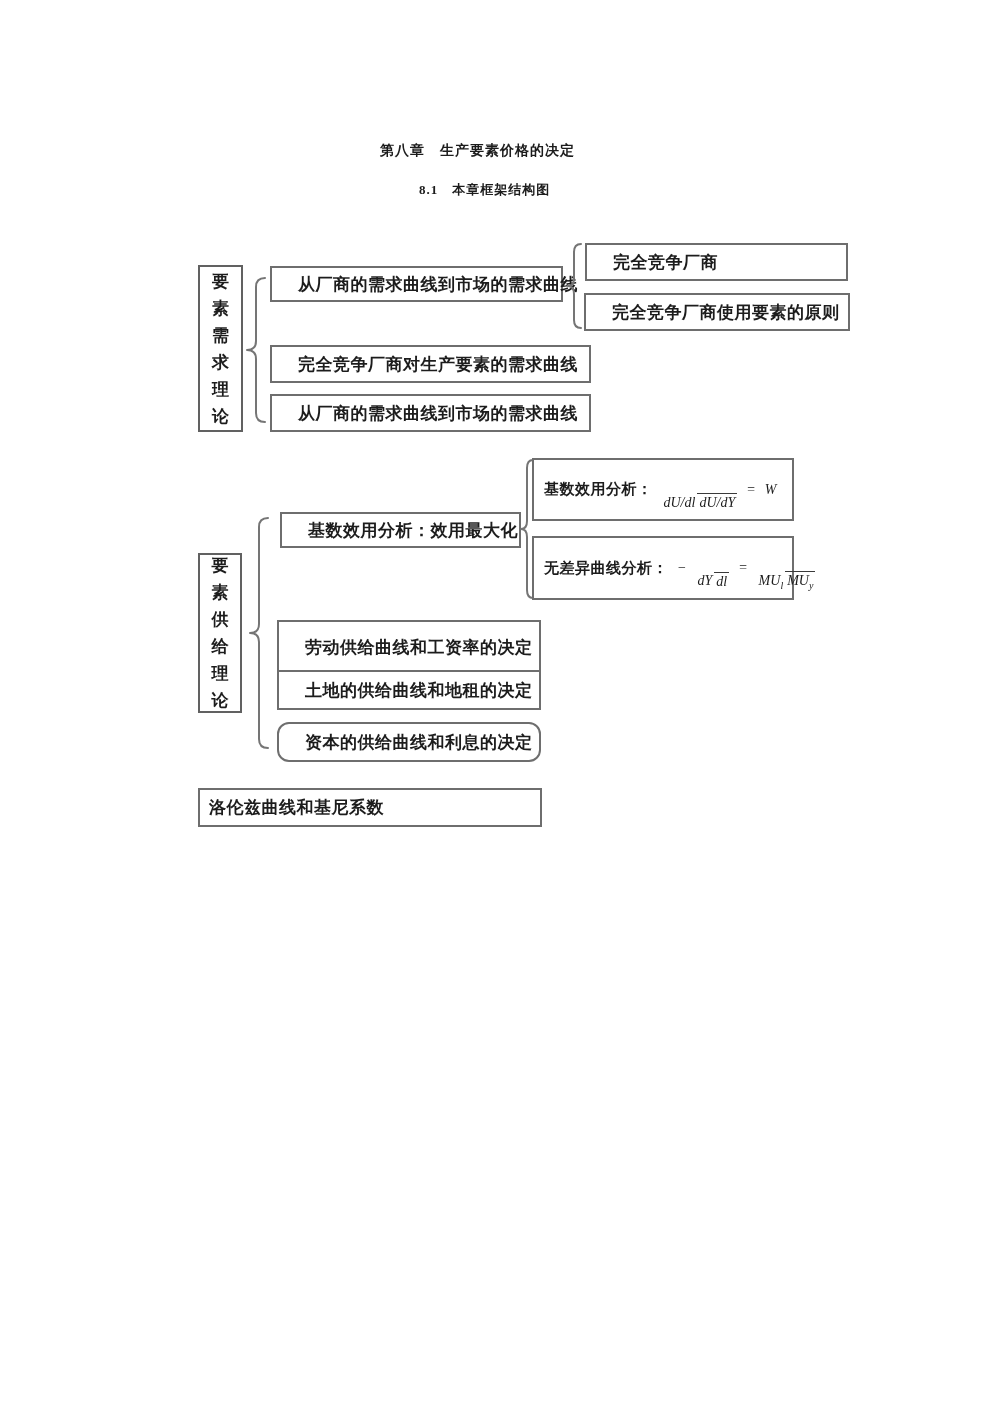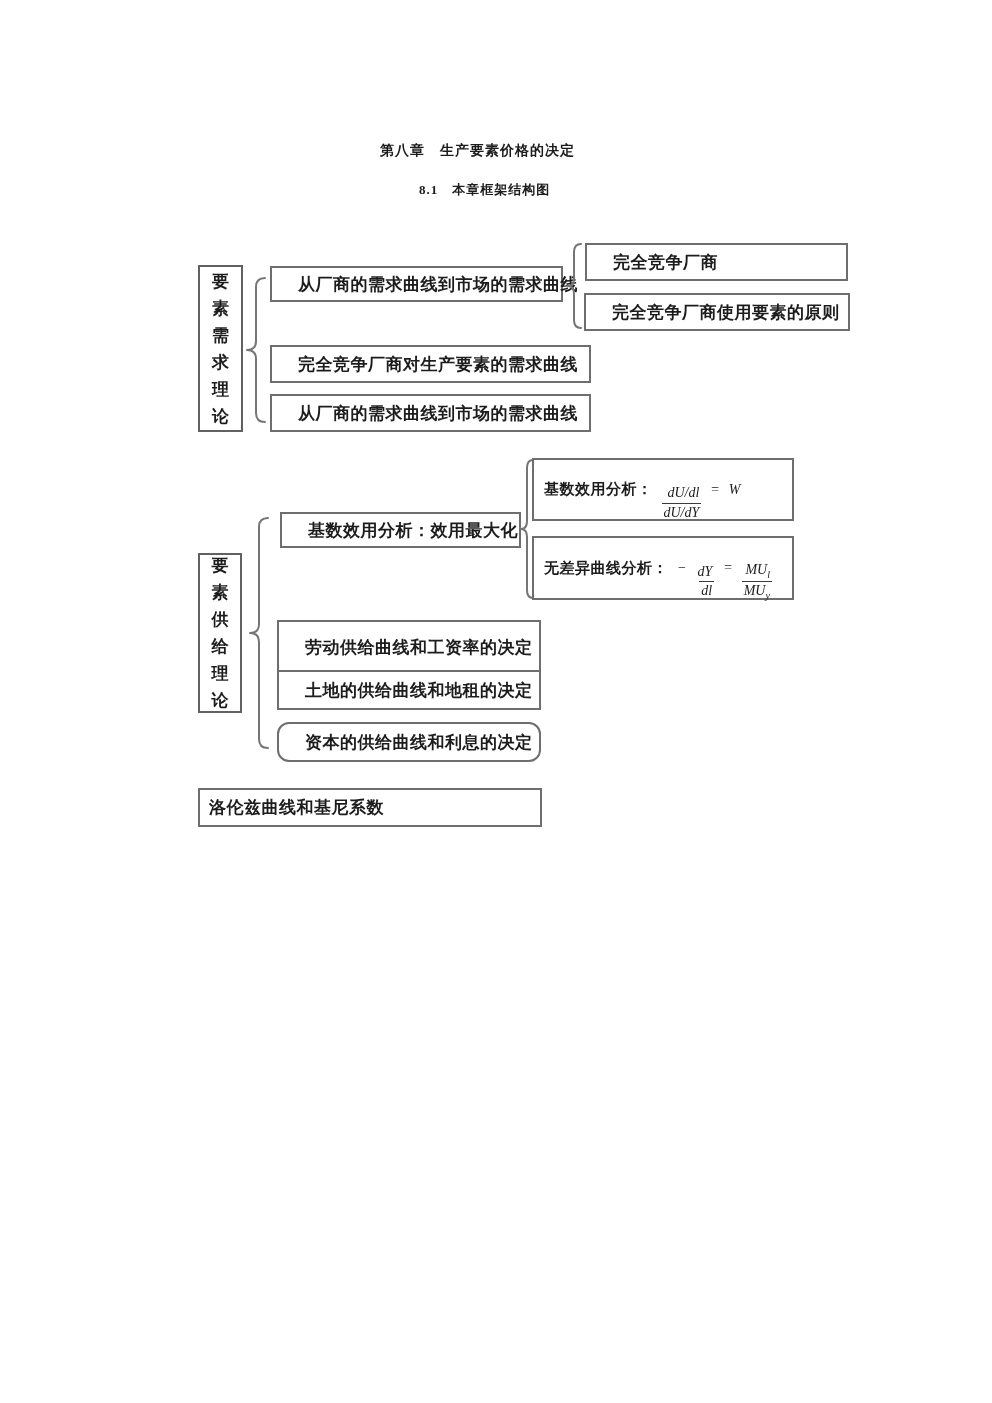--- a/index.html
+++ b/index.html
@@ -71,22 +71,21 @@
     font-size: 15px;
     letter-spacing: 0.5px;
   }
   .math {
     font-family: "Liberation Serif", "DejaVu Serif", serif;
     font-style: italic;
     font-size: 14px;
   }
   .frac {
     display: inline-flex;
-    flex-direction: column;
-    align-items: flex-end;
+    align-items: center;
     line-height: 1.3;
     margin-top: 27px;
   }
   .frac .den { border-top: 1.5px solid #3a3a3a; padding: 0 2px; }
   .frac .num { padding: 0 2px; }
   sub { font-size: 10px; }
 
   .brace { position: absolute; }
   .brace path {
     stroke: #757575;

